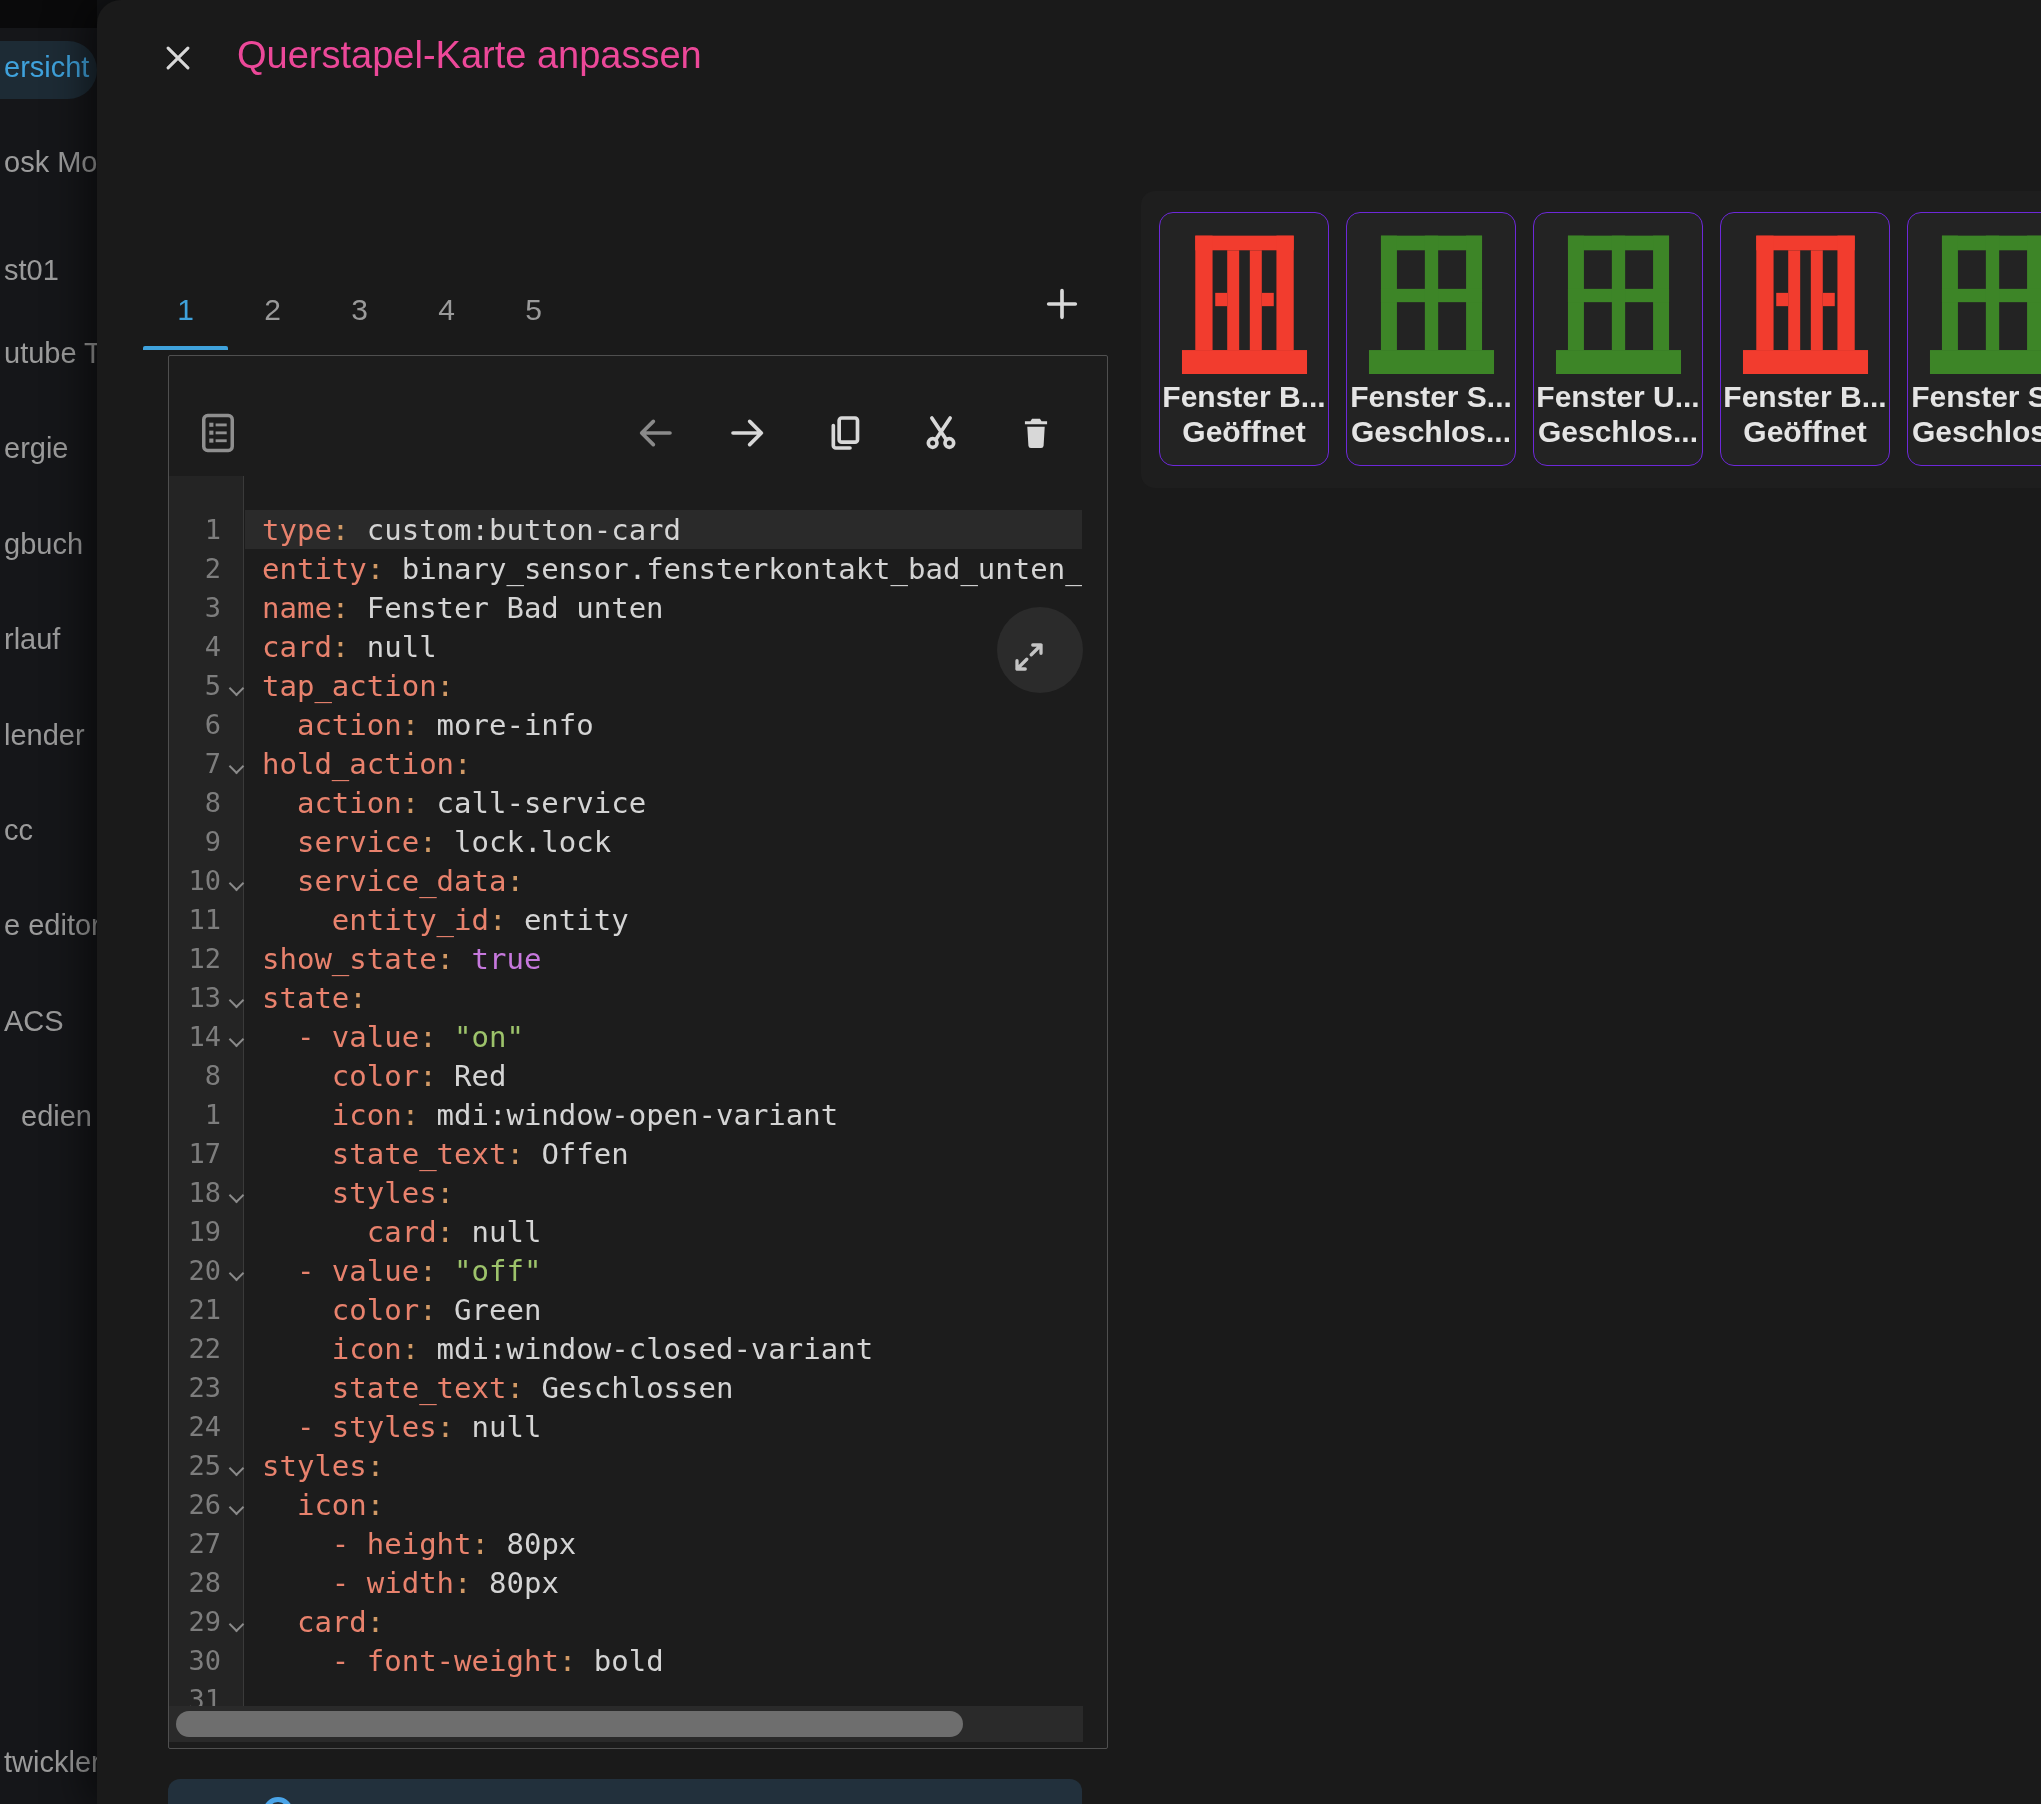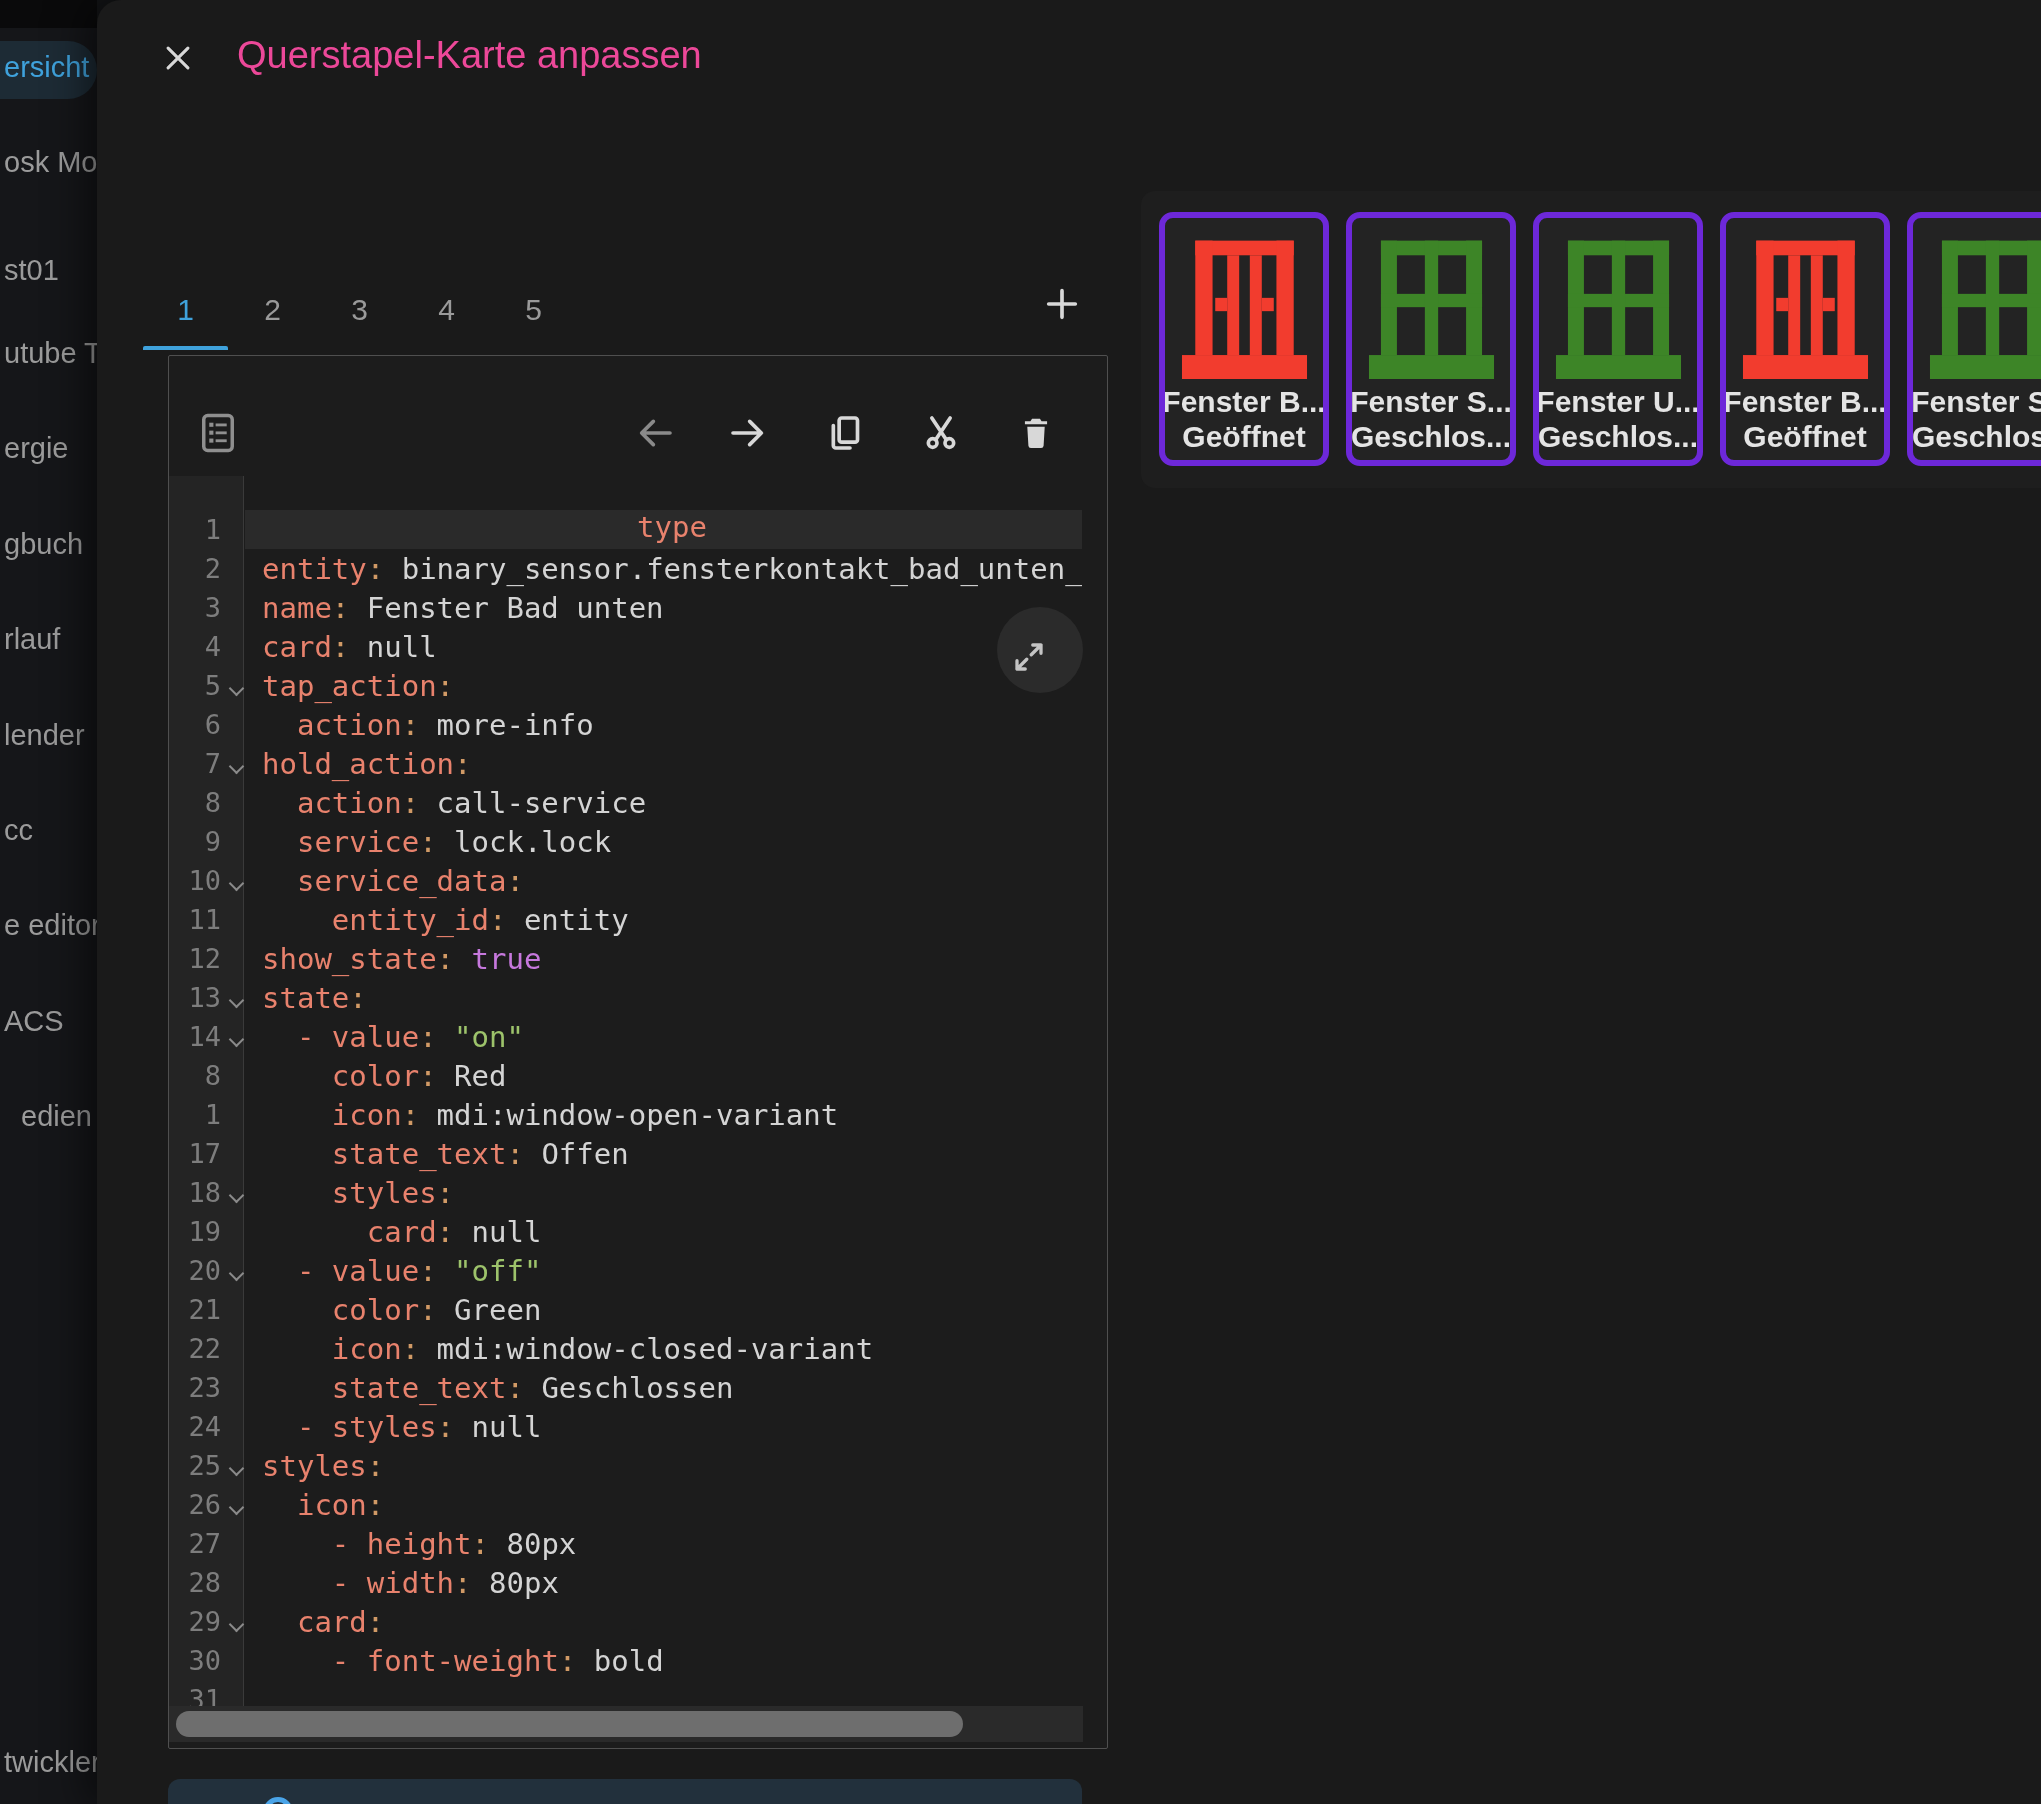--- a/index.html
+++ b/index.html
@@ -57,21 +57,21 @@
            font-family:"DejaVu Sans Mono","Liberation Mono",monospace; font-size:29px; }
   .crow { display:flex; height:39px; align-items:center; }
   .gut { width:76px; flex:none; display:flex; align-items:center; height:100%; }
   .lnum { flex:1; text-align:right; padding-right:8px; color:#7d7d7d; font-size:27px; }
   .caret { flex:none; width:16px; height:16px; position:relative; margin-top:10px; cursor:pointer; }
   .caret::before { content:""; position:absolute; left:2px; top:0; width:9px; height:9px;
                    border-right:2px solid #8a8a8a; border-bottom:2px solid #8a8a8a;
                    transform:rotate(45deg); }
   .ctext { width:837px; flex:none; overflow:hidden; white-space:pre; height:100%;
            display:flex; align-items:center; padding-left:17px; color:var(--tk-t); }
-  .crow.active .ctext { background:#2a2a2a;flex-direction:column; }
+  .crow.active .ctext { background:#2a2a2a; }
   .tk-k { color:var(--tk-k); } .tk-p { color:var(--tk-p); } .tk-t { color:var(--tk-t); }
   .tk-d { color:var(--tk-k); } .tk-s { color:var(--tk-s); } .tk-b { color:var(--tk-b); }
 
   #expand-circle { position:absolute; left:828px; top:131px; width:86px; height:86px;
                    border-radius:50%; background:#2b2b2b; }
   #expand-btn { position:absolute; left:838px; top:159px; width:44px; height:44px; cursor:pointer;
                 display:flex; align-items:center; justify-content:center; }
 
   #hscroll-track { position:absolute; left:0; top:1350px; width:914px; height:36px;
                    background:#2a2a2a; }
@@ -81,21 +81,21 @@
   
   #info-bar { left:71px; top:1779px; width:914px; height:40px; background:#22303c;
               border-radius:12px 12px 0 0; }
   #info-icon { position:absolute; left:95px; top:18px; width:30px; height:30px; border-radius:50%;
                border:5px solid #4aa4e8; cursor:pointer; }
 
   
   #preview { left:1044px; top:191px; width:1005px; height:297px; background:#1e1e1e;
              border-radius:14px; }
   #cards { position:absolute; left:18px; top:21px; display:flex; gap:17px; }
-  .pcard { width:170px; height:254px; background:#232323; border:6px solid #6d28d9;
+  .pcard { width:170px; height:254px; background:#232323; border:1px solid #6d28d9;
            border-radius:14px; overflow:hidden; cursor:pointer; flex:none;
            display:flex; flex-direction:column; align-items:center; }
   .pcard svg { margin-top:20px; width:139px; height:141px; flex:none; }
   .pname, .pstate { font-size:30px; font-weight:700; color:#e4e4e4; line-height:35px;
                     white-space:nowrap; text-align:center; }
   .pname { margin-top:5px; }
 
   .icon-stroke { stroke:#d8d8d8; stroke-width:2.2; fill:none; stroke-linecap:round; stroke-linejoin:round; }
   .icon-stroke.dim { stroke:#8a8a8a; }
   .icon-fill { fill:#d8d8d8; }

